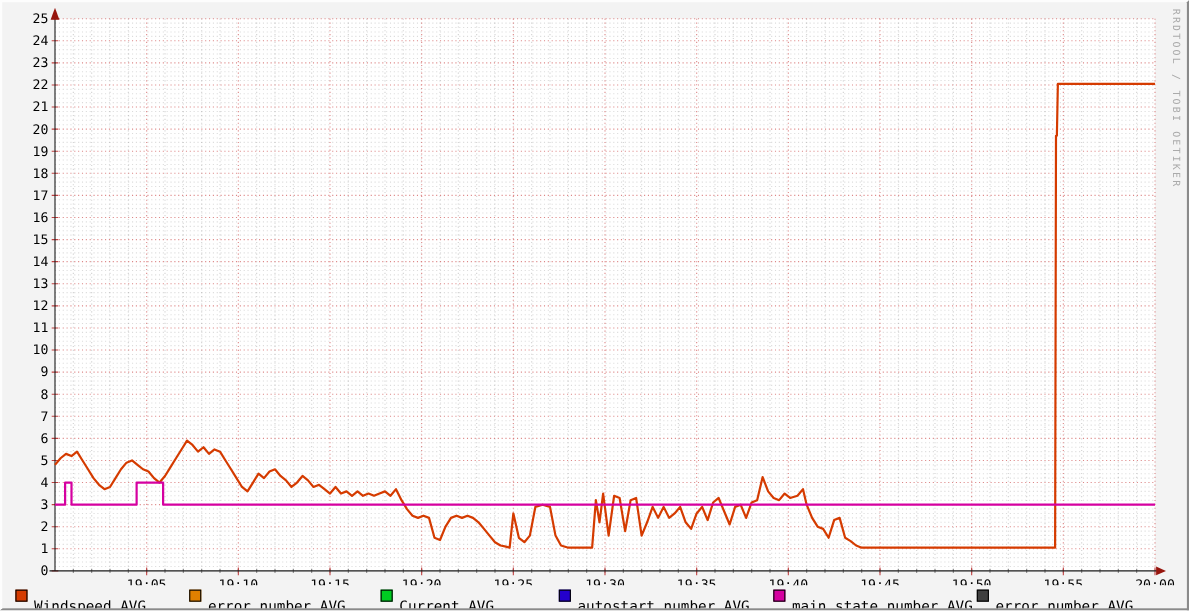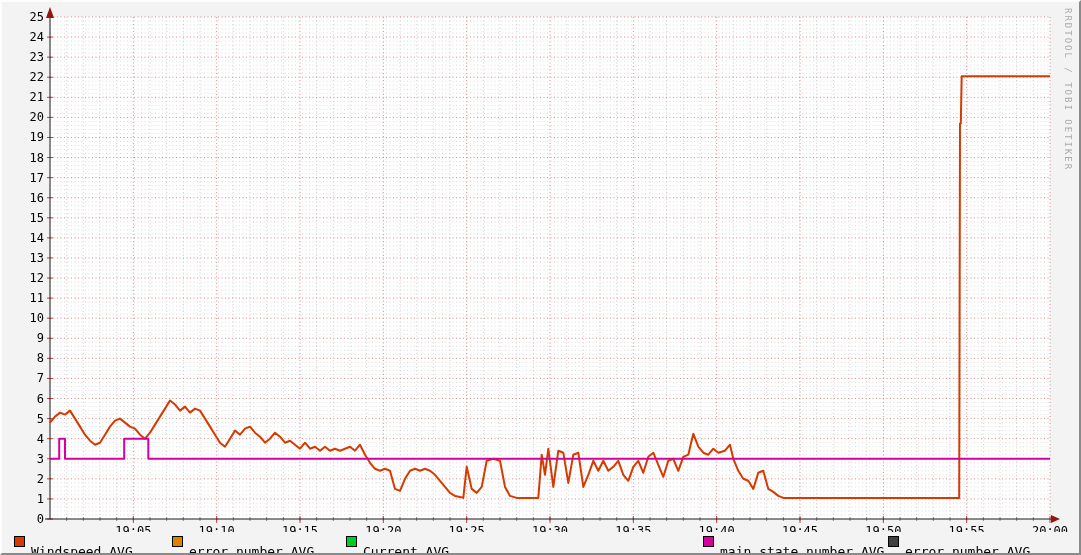--- a/index.html
+++ b/index.html
@@ -378,20 +378,24 @@
       <span class="lbl">Windspeed AVG</span>
     </div>
     <div class="legend-item li-1">
       <span class="swatch" style="background: rgb(224, 128, 0);"></span>
       <span class="lbl">error_number AVG</span>
     </div>
     <div class="legend-item li-2">
       <span class="swatch" style="background: rgb(0, 204, 34);"></span>
       <span class="lbl">Current AVG</span>
     </div>
+    <div class="legend-item li-3">
+      <span class="swatch" style="background: rgb(36, 0, 204);"></span>
+      <span class="lbl">autostart_number AVG</span>
+    </div>
     <div class="legend-item li-4">
       <span class="swatch" style="background: rgb(213, 0, 160);"></span>
       <span class="lbl">main_state_number AVG</span>
     </div>
     <div class="legend-item li-5">
       <span class="swatch" style="background: rgb(64, 64, 64);"></span>
       <span class="lbl">error_number AVG</span>
     </div>
   </div>
 </div>

